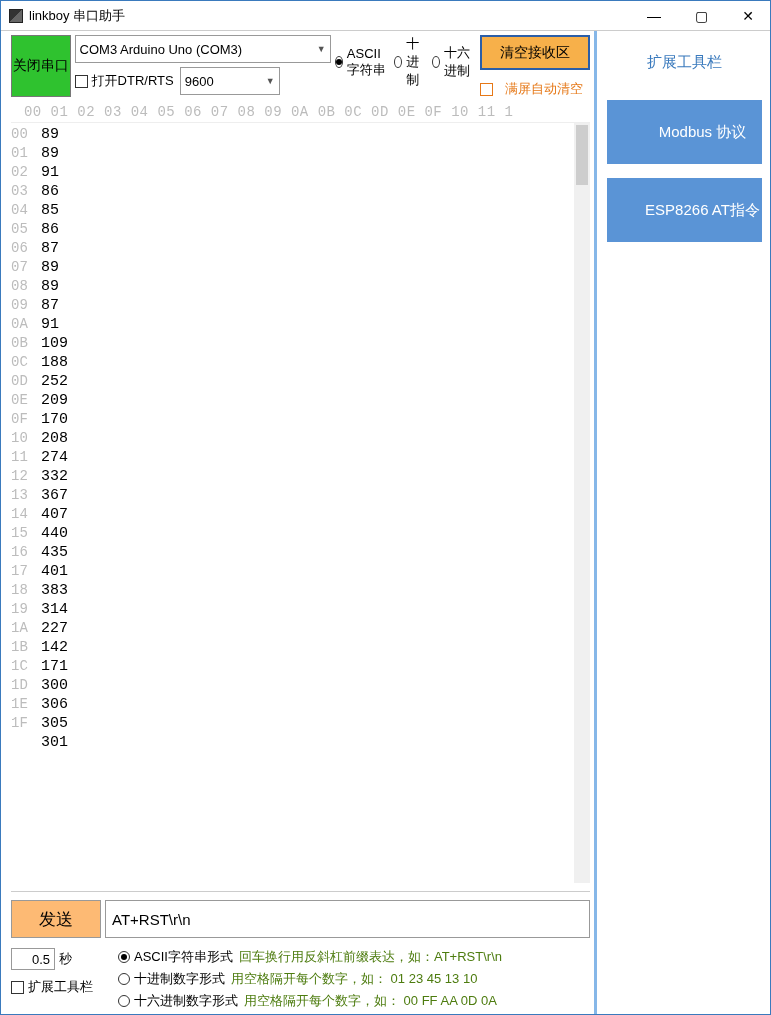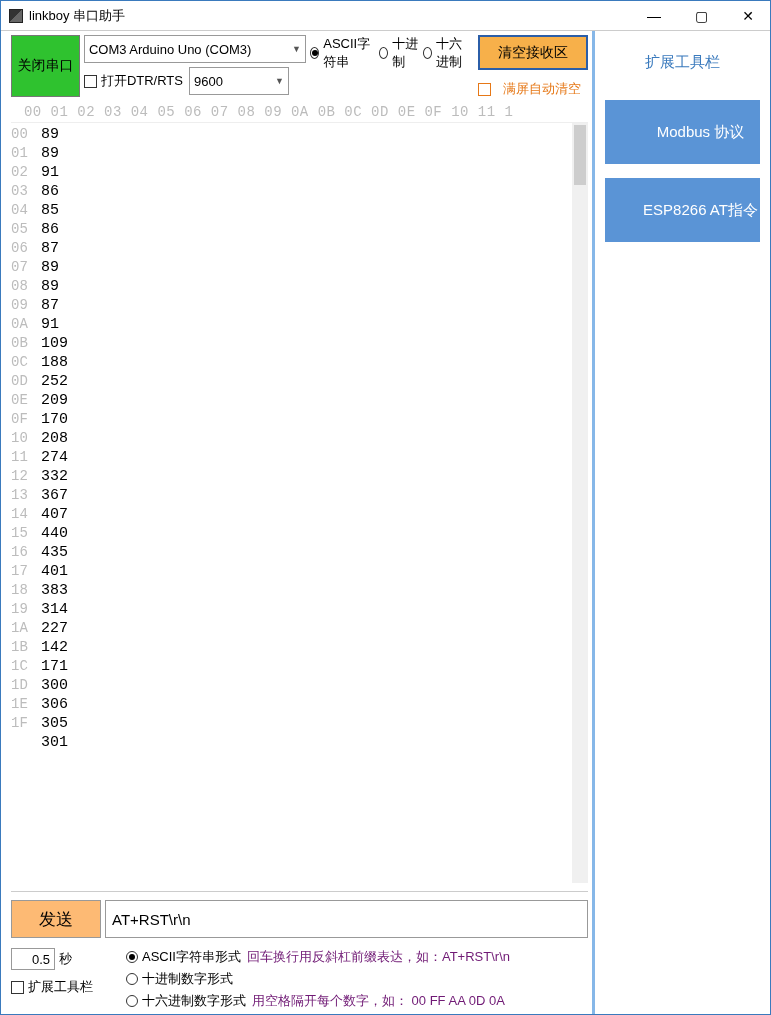--- a/index.html
+++ b/index.html
@@ -9,47 +9,47 @@
 .title-icon { width: 14px; height: 14px; background: linear-gradient(135deg,#333 50%,#666 50%); display: inline-block; border:1px solid #222;}
 .titlebar .ctrls { display: flex; gap: 18px; align-items: center; font-size: 14px; }
 .titlebar .ctrls span { cursor: default; padding: 2px 8px;}
 .main { display: flex; height: calc(1015px - 32px); }
 .leftpane { width: 596px; border-right: 3px solid #86b7e8; display: flex; flex-direction: column; padding: 4px 4px 4px 10px; }
 .rightpane { flex:1; background: #fff; padding: 10px; display:flex; flex-direction:column; align-items:center; }
 .toolbar { display: flex; gap: 4px; align-items: flex-start; margin-bottom: 2px; }
 .btn-green { background: #2fc22f; border: 1px solid #777; color: #000; width: 90px; height: 62px; display:flex; align-items:center; justify-content:center; font-size:14px; cursor:pointer; }
 .col { display:flex; flex-direction:column; gap:4px; }
 .select { border:1px solid #999; background:#fff; height:28px; padding:0 4px; font-size:13px; display:flex; align-items:center; justify-content:space-between; }
-.select.port { width: 222px; }
+.select.port { width: 256px; }
 .select.baud { width: 100px; }
 .dropdown-arrow { font-size:9px; color:#555; margin-left:4px; }
 .chk { display:flex; align-items:center; gap:4px; font-size:13px; }
 .chkbox { width:13px; height:13px; border:1px solid #333; display:inline-block; }
 .radio-group { display:flex; flex-direction:row; gap:2px; font-size:13px; }
 .radio { display:flex; align-items:center; gap:4px; }
 .radio .dot { width:12px; height:12px; border:1px solid #333; border-radius:50%; display:inline-flex; align-items:center; justify-content:center; }
 .radio .dot.sel::after { content:''; width:6px; height:6px; background:#000; border-radius:50%; }
 .btn-orange { background:#f7b04a; border:2px solid #2b5ea8; color:#000; width:110px; height:35px; font-size:14px; cursor:pointer; display:flex; align-items:center; justify-content:center; }
 .autoclear { color:#e67817; font-size:13px; display:flex; align-items:center; gap:12px; margin-top:6px;}
 .hexheader { color:#bcbcbc; font-family: "Courier New", monospace; font-size:14px; padding:4px 0 2px 4px; white-space:pre; letter-spacing:0.5px; }
 .dataview { flex:1; display:flex; border-top:1px solid #eee; overflow:hidden; }
 .rownums { color:#bcbcbc; font-family:"Courier New",monospace; font-size:14px; line-height:19px; padding-top:2px; width:26px; text-align:left; }
 .databox { flex:1; background:#fff; font-family:"Courier New",monospace; font-size:15px; line-height:19px; padding:2px 4px; overflow-y:auto; position:relative;}
 .databox .scrollbar { position:absolute; right:0; top:0; bottom:0; width:16px; background:#f0f0f0; }
 .databox .scrollbar .thumb { position:absolute; left:2px; right:2px; top:2px; height:60px; background:#cdcdcd;}
 .sendarea { margin-top:8px; border-top:1px solid #ccc; padding-top:8px; display:flex; gap:4px; align-items:flex-start; }
 .btn-send { background:#fdba74; border:1px solid #999; width:90px; height:38px; font-size:17px; display:flex; align-items:center; justify-content:center; cursor:pointer;}
 .sendinput { flex:1; height:38px; border:1px solid #999; padding:4px 6px; font-size:15px; font-family:Arial; }
-.sendopts { display:flex; gap:20px; margin-top:10px; }
+.sendopts { display:flex; gap:12px; margin-top:10px; }
 .timer-col { width:95px; display:flex; flex-direction:column; gap:8px; align-items:flex-start; }
 .timer-row { display:flex; align-items:center; gap:4px; }
 .timer-input { width:44px; height:22px; border:1px solid #999; text-align:right; padding:0 4px; font-size:13px;}
 .fmt-col { display:flex; flex-direction:column; gap:4px; }
 .fmt-row { display:flex; align-items:center; gap:6px; font-size:13px; }
-.hint { color:#701a75; font-size:13px; }
+.hint { color:#4d7c0f; font-size:13px; }
 .rightpane .header { color:#3a7abd; font-size:15px; margin:12px 0 28px 0; font-weight:normal; }
 .tool-btn { width:155px; height:64px; background:#5a94d6; color:#fff; font-size:15px; display:flex; align-items:center; justify-content:center; margin-bottom:14px; cursor:pointer;padding-left:36px; }
 </style>
 </head>
 <body>
 
 <div class="titlebar">
   <div class="left">
     <span class="title-icon"></span>
     <span>linkboy 串口助手</span>
@@ -209,20 +209,21 @@
               <span class="dot sel"></span>
               <span>ASCII字符串形式</span>
             </label>
           <span class="hint">回车换行用反斜杠前缀表达，如：AT+RST\r\n</span>
         </div>
         <div class="fmt-row">
           <label class="radio">
               <span class="dot"></span>
               <span>十进制数字形式</span>
             </label>
+          <span class="hint">用空格隔开每个数字，如： 01 23 45 13 10</span>
         </div>
         <div class="fmt-row">
           <label class="radio">
               <span class="dot"></span>
               <span>十六进制数字形式</span>
             </label>
           <span class="hint">用空格隔开每个数字，如：  00 FF AA 0D 0A</span>
         </div>
       </div>
     </div>

